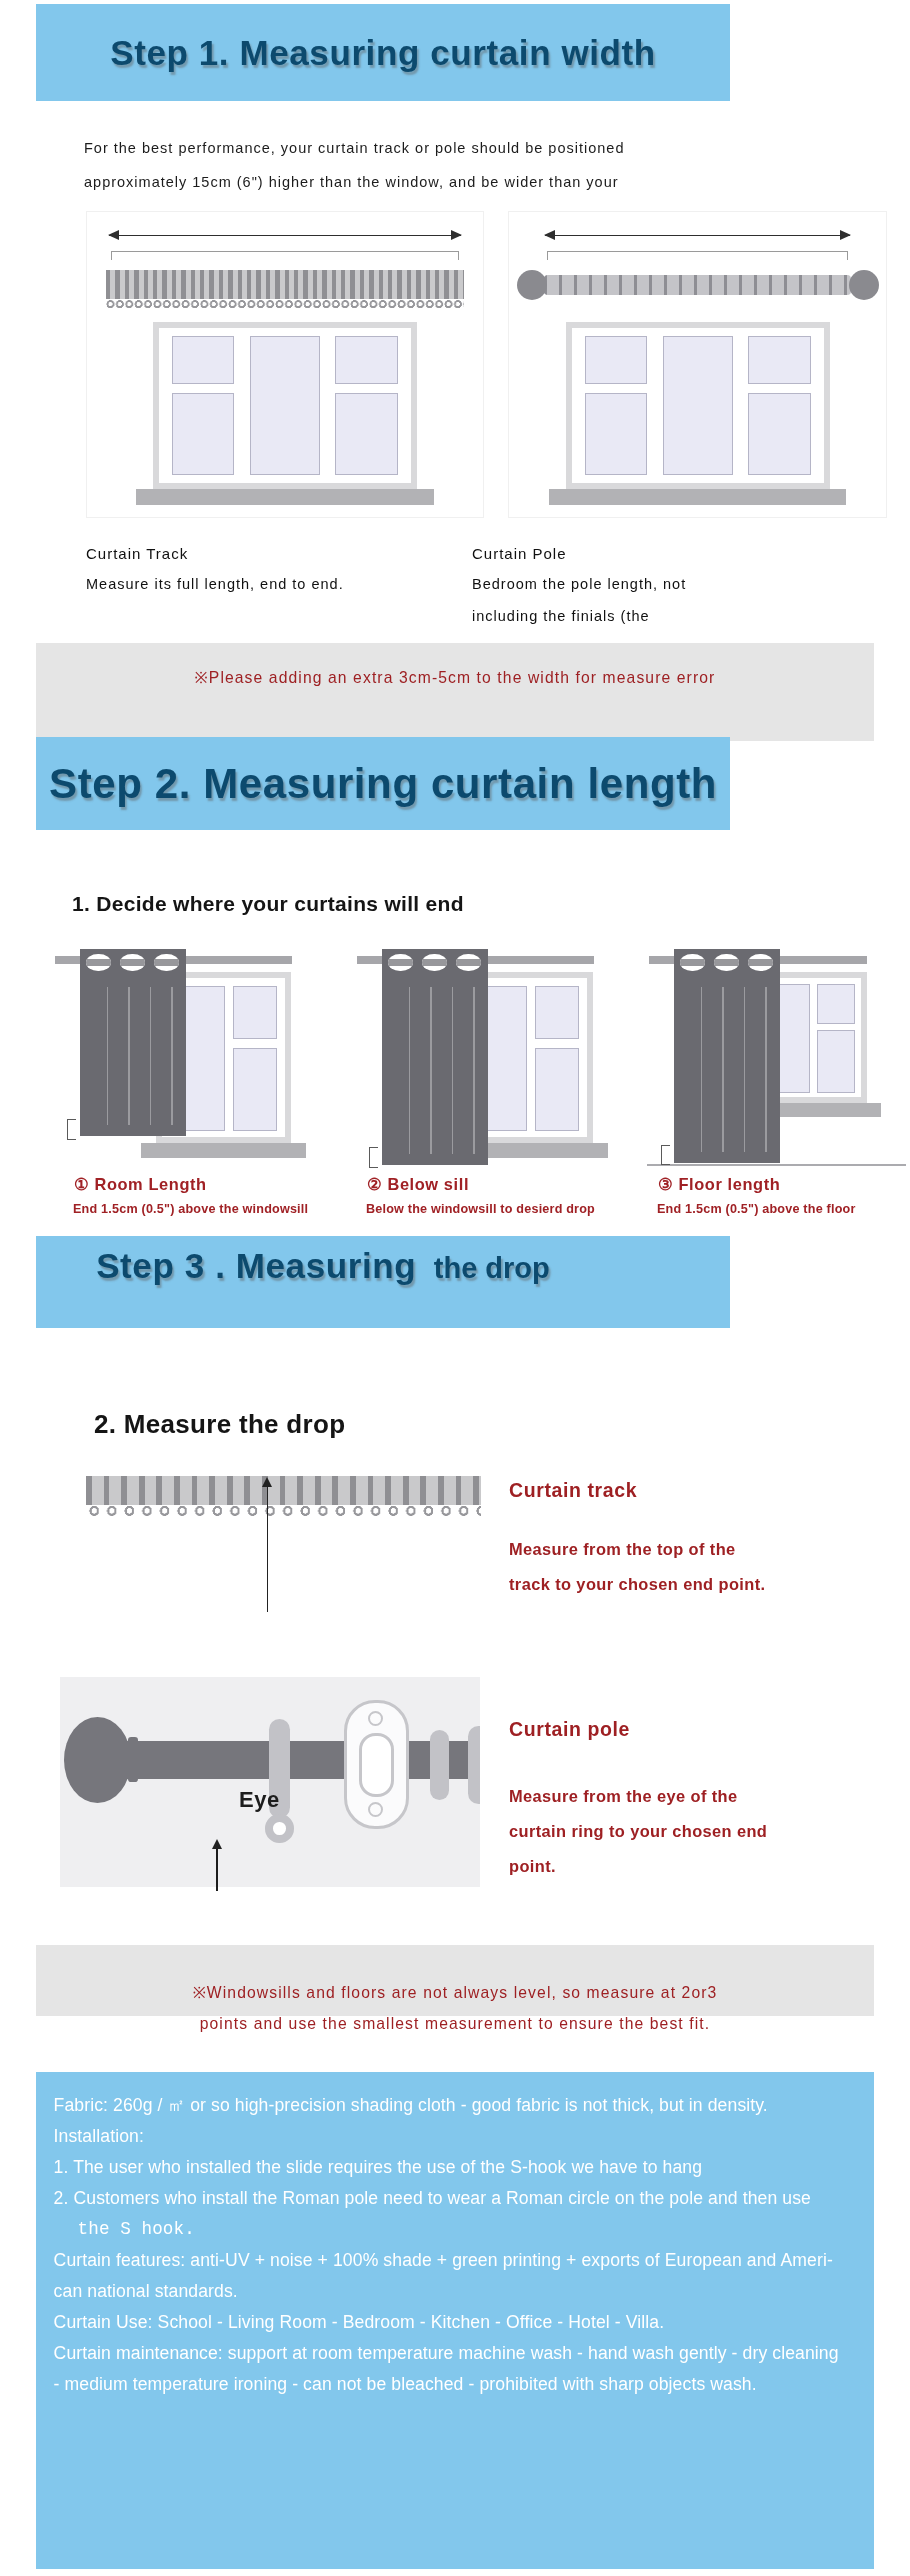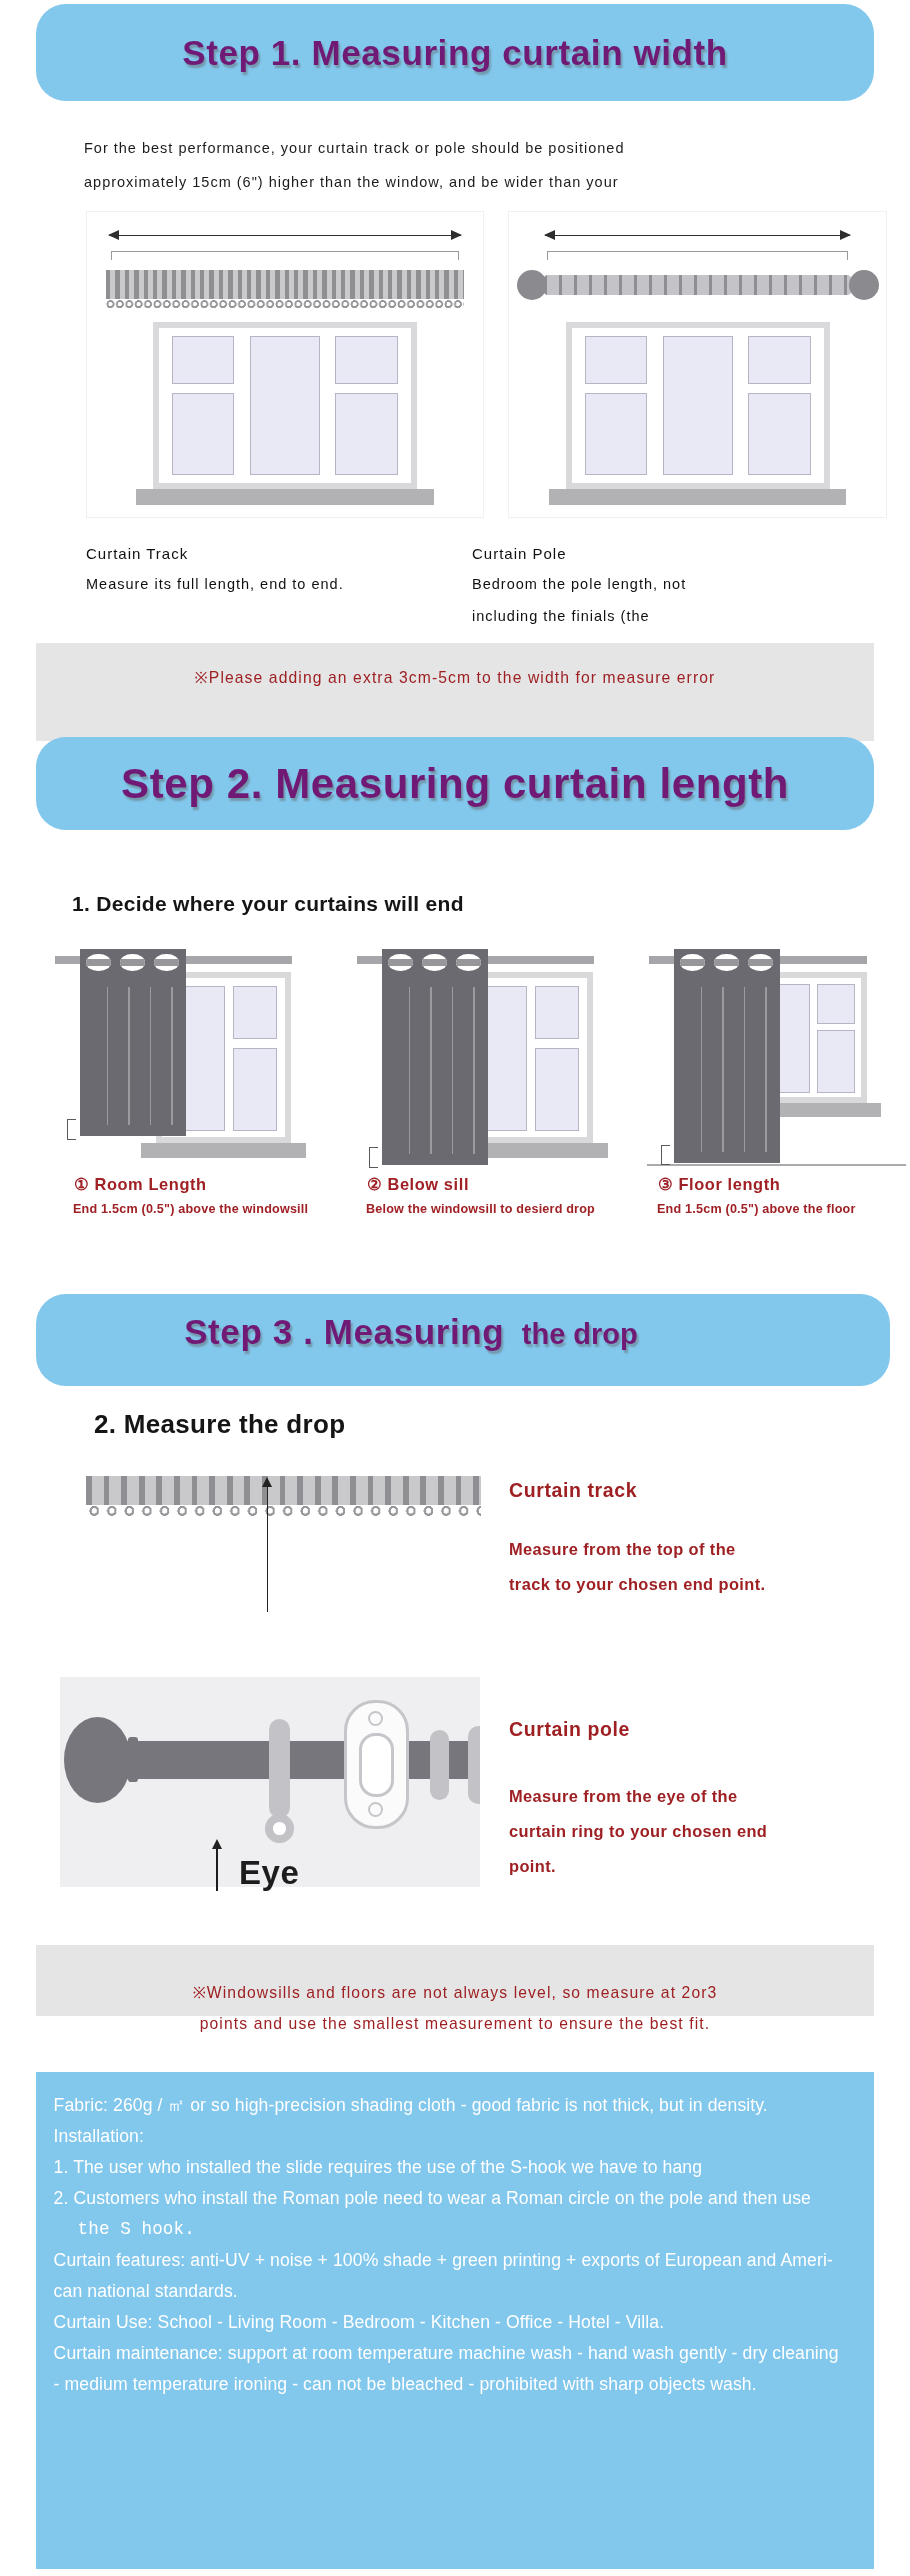--- a/index.html
+++ b/index.html
@@ -1,25 +1,25 @@
 <!DOCTYPE html>
 <html style="font-size:10px"><head>
 <meta charset="utf-8">
 <style>
   html,body{margin:0;padding:0;}
   body{width:910px;height:2576px;position:relative;background:#fff;
        font-family:"Liberation Sans", sans-serif;overflow:hidden;}
   .abs{position:absolute;}
   
-  .banner{position:absolute;left:36px;width:838px;background:#82C7EC;color:#701a75;
+  .banner{position:absolute;left:36px;width:694px;background:#82C7EC;color:#0c4a6e;
           text-align:center;font-weight:bold;
-          text-shadow:1.9px 2.5px 1.9px rgba(96,96,96,.45);border-radius:30px;}
+          text-shadow:1.9px 2.5px 1.9px rgba(96,96,96,.45);}
   #banner1{top:3.8px;height:97px;line-height:97px;font-size:35px;letter-spacing:0.6px;}
   #banner2{top:737px;height:93px;line-height:93px;font-size:42px;letter-spacing:0.6px;}
-  #banner3{top:1294px;height:92px;line-height:76px;font-size:35px;letter-spacing:0.6px;padding-left:16px;}
+  #banner3{top:1236px;height:92px;line-height:60px;font-size:35px;letter-spacing:0.6px;}
   #banner3 .inner{display:inline-block;transform:translateX(-60px);}
   #banner3 .sub{font-size:29px;margin-left:17.6px;letter-spacing:0;}
   
   #intro{left:84px;top:131px;font-size:14.5px;color:#1c1c1c;letter-spacing:1px;
          line-height:34px;white-space:nowrap;}
   
   .dpanel{position:absolute;top:211px;height:305px;background:#fff;border:0.6px solid #F0F0F0;}
   #dpanelA{left:86px;width:396px;}
   #dpanelB{left:508px;width:377px;}
   .dbl-arrow{position:absolute;top:22.6px;height:0;border-top:1.9px solid #2e2e2e;}
@@ -102,21 +102,21 @@
       border:8.2px solid #C2C2C7;border-radius:50%;}
   .pp-ring2{left:370px;top:53px;width:19px;height:70px;}
   .pp-ring3{left:408px;top:49px;width:21.4px;height:78px;}
   .pp-bracket{position:absolute;left:284px;top:22.6px;width:59px;height:123px;border:3.1px solid #C6C6CA;
       border-radius:31px;background:#FBFBFC;}
   .pp-slot{position:absolute;left:12px;top:30px;width:29px;height:58px;border:3.1px solid #C6C6CA;
       border-radius:16.4px;background:#fff;}
   .pp-screw{position:absolute;left:21px;width:11.3px;height:11.3px;border:2.5px solid #C6C6CA;border-radius:50%;background:#FBFBFC;}
   .pp-screw.top{top:8.2px;}.pp-screw.bot{bottom:8.2px;}
   #arrow-eye{left:216px;top:1849px;height:42px;border-left:2.5px solid #1d1d1d;}
-  #eye-label{left:239px;top:1854px;font-size:33px;font-weight:bold;color:#1d1d1d;letter-spacing:0.6px;text-align:center;}
+  #eye-label{left:239px;top:1787px;font-size:22px;font-weight:bold;color:#1d1d1d;letter-spacing:0.6px;text-align:center;}
   
   #infoblock{position:absolute;left:36px;top:2072px;width:838px;height:497px;background:#82C7EC;
       color:#fff;font-size:17.6px;letter-spacing:0.1px;box-sizing:border-box;
       padding:17.6px 12.6px 0 17.6px;}
   #infoblock .iline{line-height:31px;white-space:nowrap;}
   #infoblock .indent{padding-left:24px;font-family:Liberation Mono, monospace;}
 </style>
 </head>
 <body>
 

